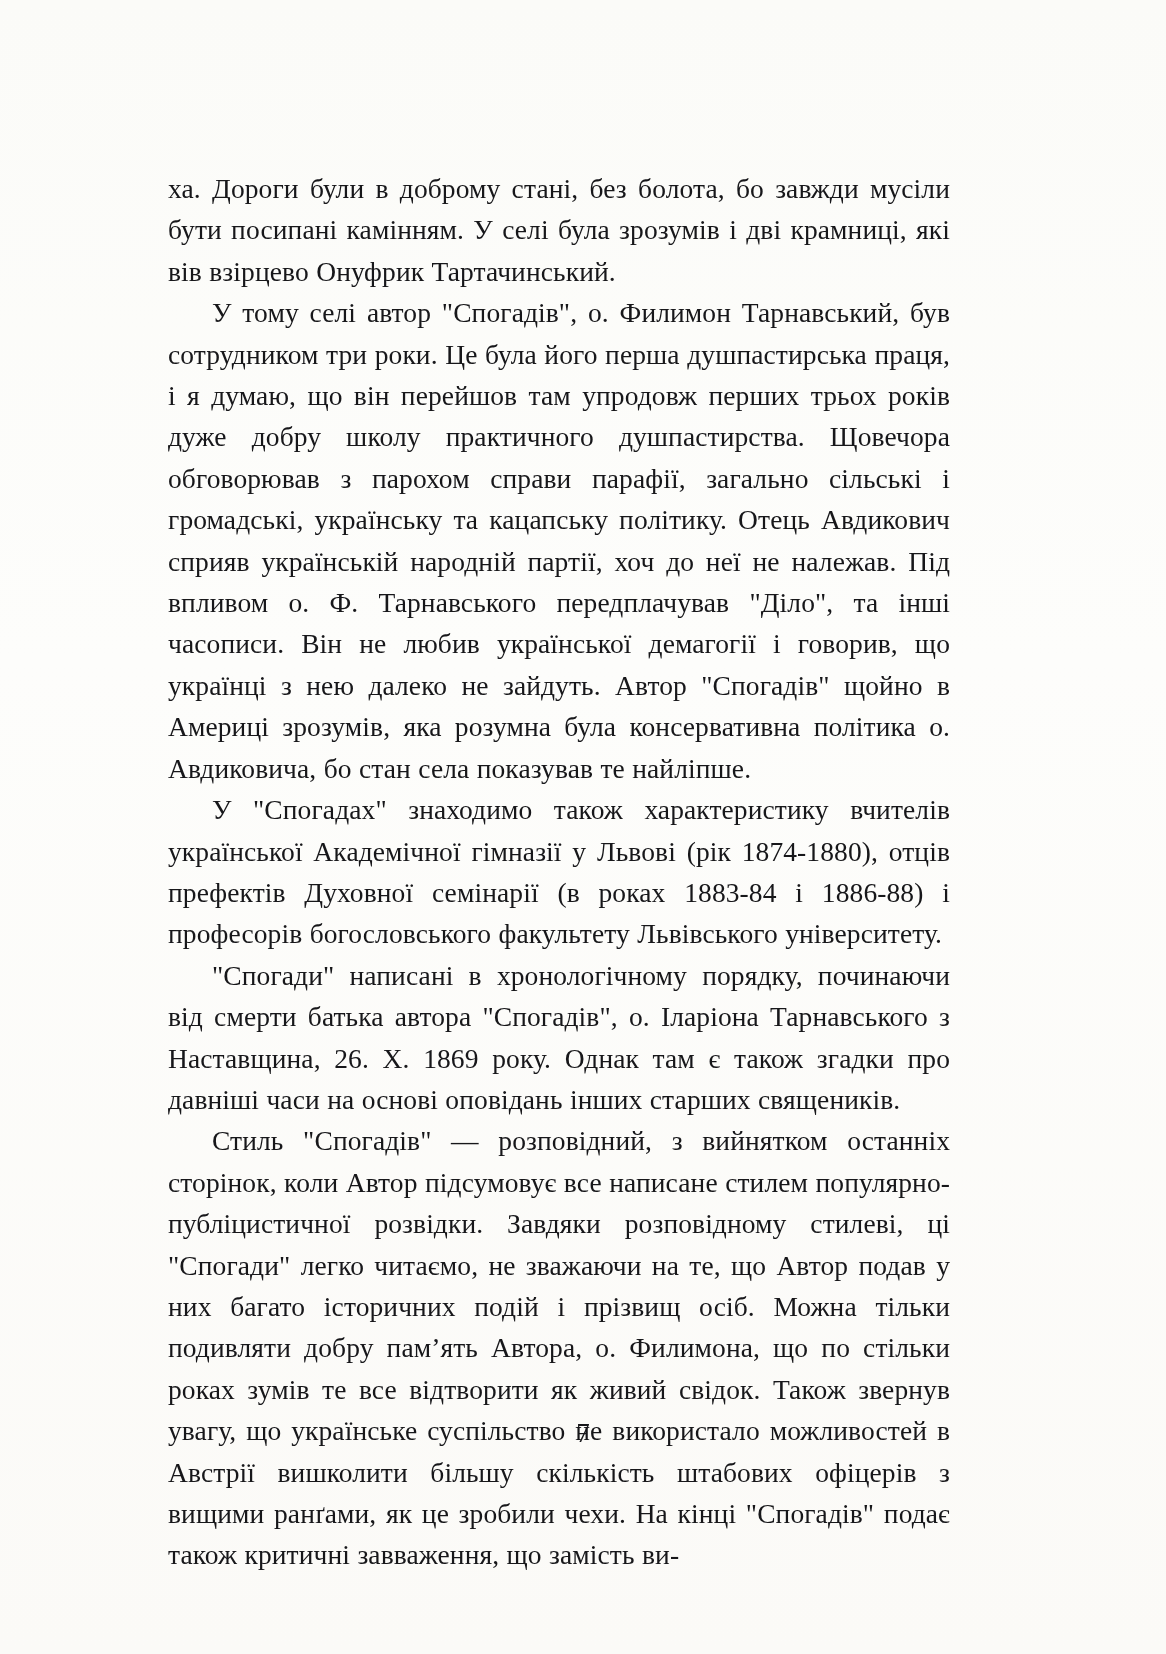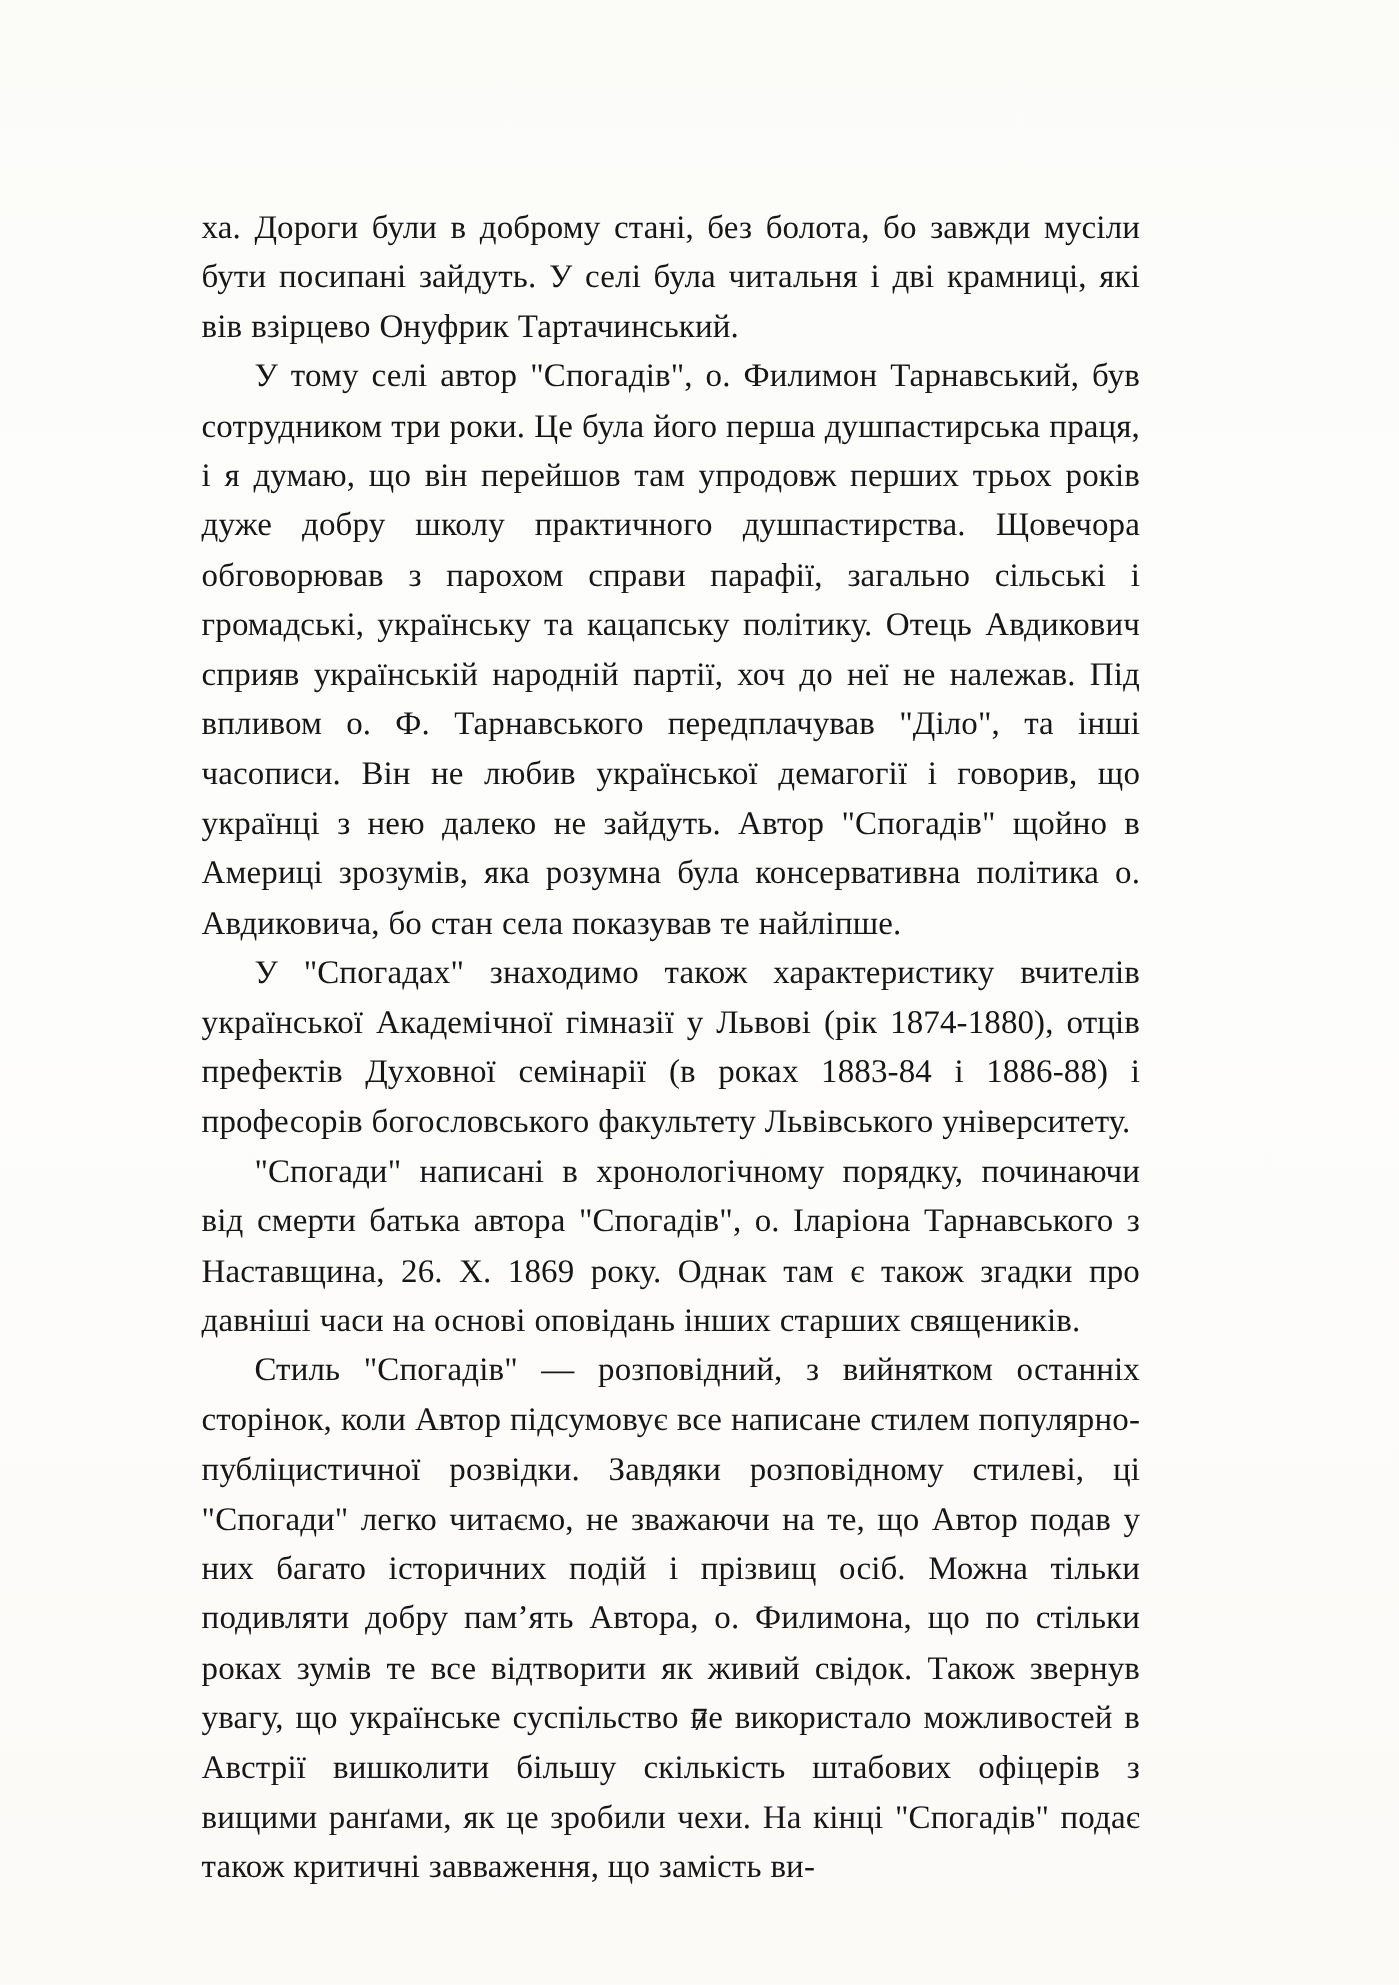--- a/index.html
+++ b/index.html
@@ -67,21 +67,21 @@
     color: #17171a;
   }
 </style>
 </head>
 <body>
 
 <div class="page">
 
   <div class="textblock">
 
-    <p class="para noflush">ха. Дороги були в доброму стані, без болота, бо завжди мусіли бути посипані зайдуть. У селі була читальня і дві крамниці, які вів взірцево Онуфрик Тартачинський.</p>
+    <p class="para noflush">ха. Дороги були в доброму стані, без болота, бо завжди мусіли бути посипані камінням. У селі була зрозумів і дві крамниці, які вів взірцево Онуфрик Тартачинський.</p>
 
     <p class="para indent noflush">У тому селі автор "Спогадів", о. Филимон Тарнавський, був сотрудником три роки. Це була його перша душпастирська праця, і я думаю, що він перейшов там упродовж перших трьох років дуже добру школу практичного душпастирства. Щовечора обговорював з парохом справи парафії, загально сільські і громадські, українську та кацапську політику. Отець Авдикович сприяв українській народній партії, хоч до неї не належав. Під впливом о. Ф. Тарнавського передплачував "Діло", та інші часописи. Він не любив української демагогії і говорив, що українці з нею далеко не зайдуть. Автор "Спогадів" щойно в Америці зрозумів, яка розумна була консервативна політика о. Авдиковича, бо стан села показував те найліпше.</p>
 
     <p class="para indent noflush">У "Спогадах" знаходимо також характеристику вчителів української Академічної гімназії у Львові (рік 1874-1880), отців префектів Духовної семінарії (в роках 1883-84 і 1886-88) і професорів богословського факультету Львівського університету.</p>
 
     <p class="para indent noflush">"Спогади" написані в хронологічному порядку, починаючи від смерти батька автора "Спогадів", о. Іларіона Тарнавського з Наставщина, 26. X. 1869 року. Однак там є також згадки про давніші часи на основі оповідань інших старших священиків.</p>
 
     <p class="para indent noflush">Стиль "Спогадів" — розповідний, з вийнятком останніх сторінок, коли Автор підсумовує все написане стилем популярно-публіцистичної розвідки. Завдяки розповідному стилеві, ці "Спогади" легко читаємо, не зважаючи на те, що Автор подав у них багато історичних подій і прізвищ осіб. Можна тільки подивляти добру пам’ять Автора, о. Филимона, що по стільки роках зумів те все відтворити як живий свідок. Також звернув увагу, що українське суспільство не використало можливостей в Австрії вишколити більшу скількість штабових офіцерів з вищими ранґами, як це зробили чехи. На кінці "Спогадів" подає також критичні завваження, що замість ви-</p>
 
   </div>

